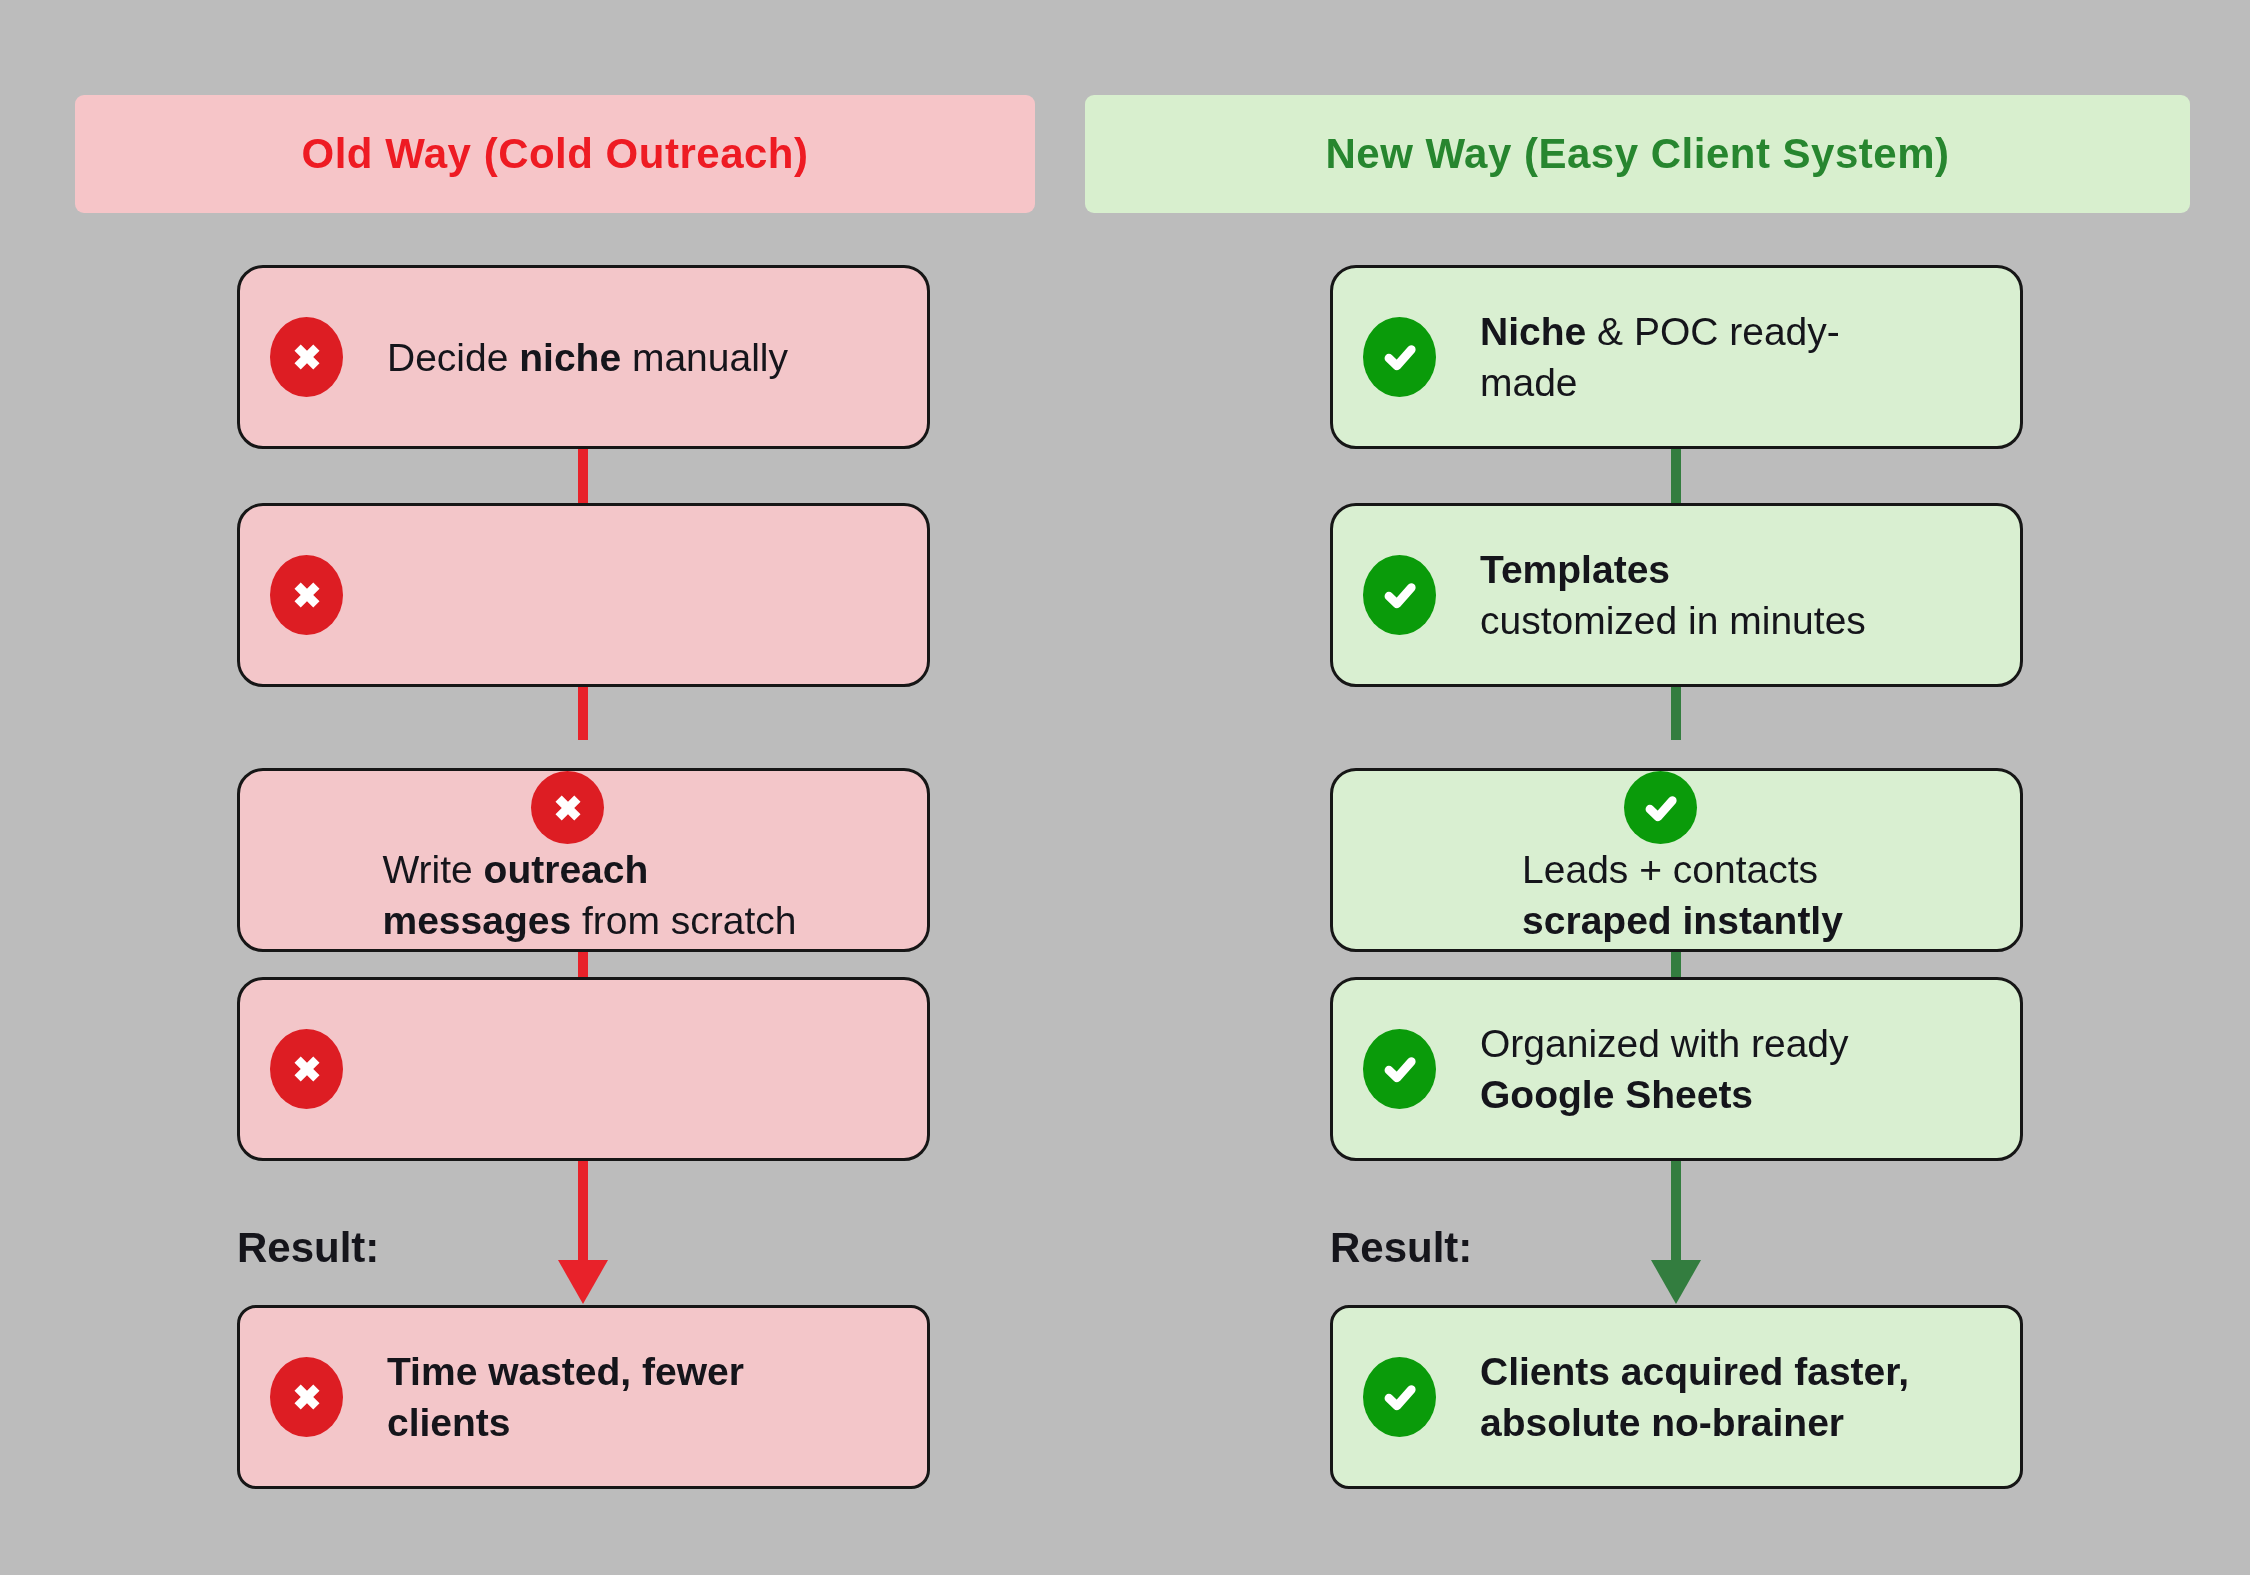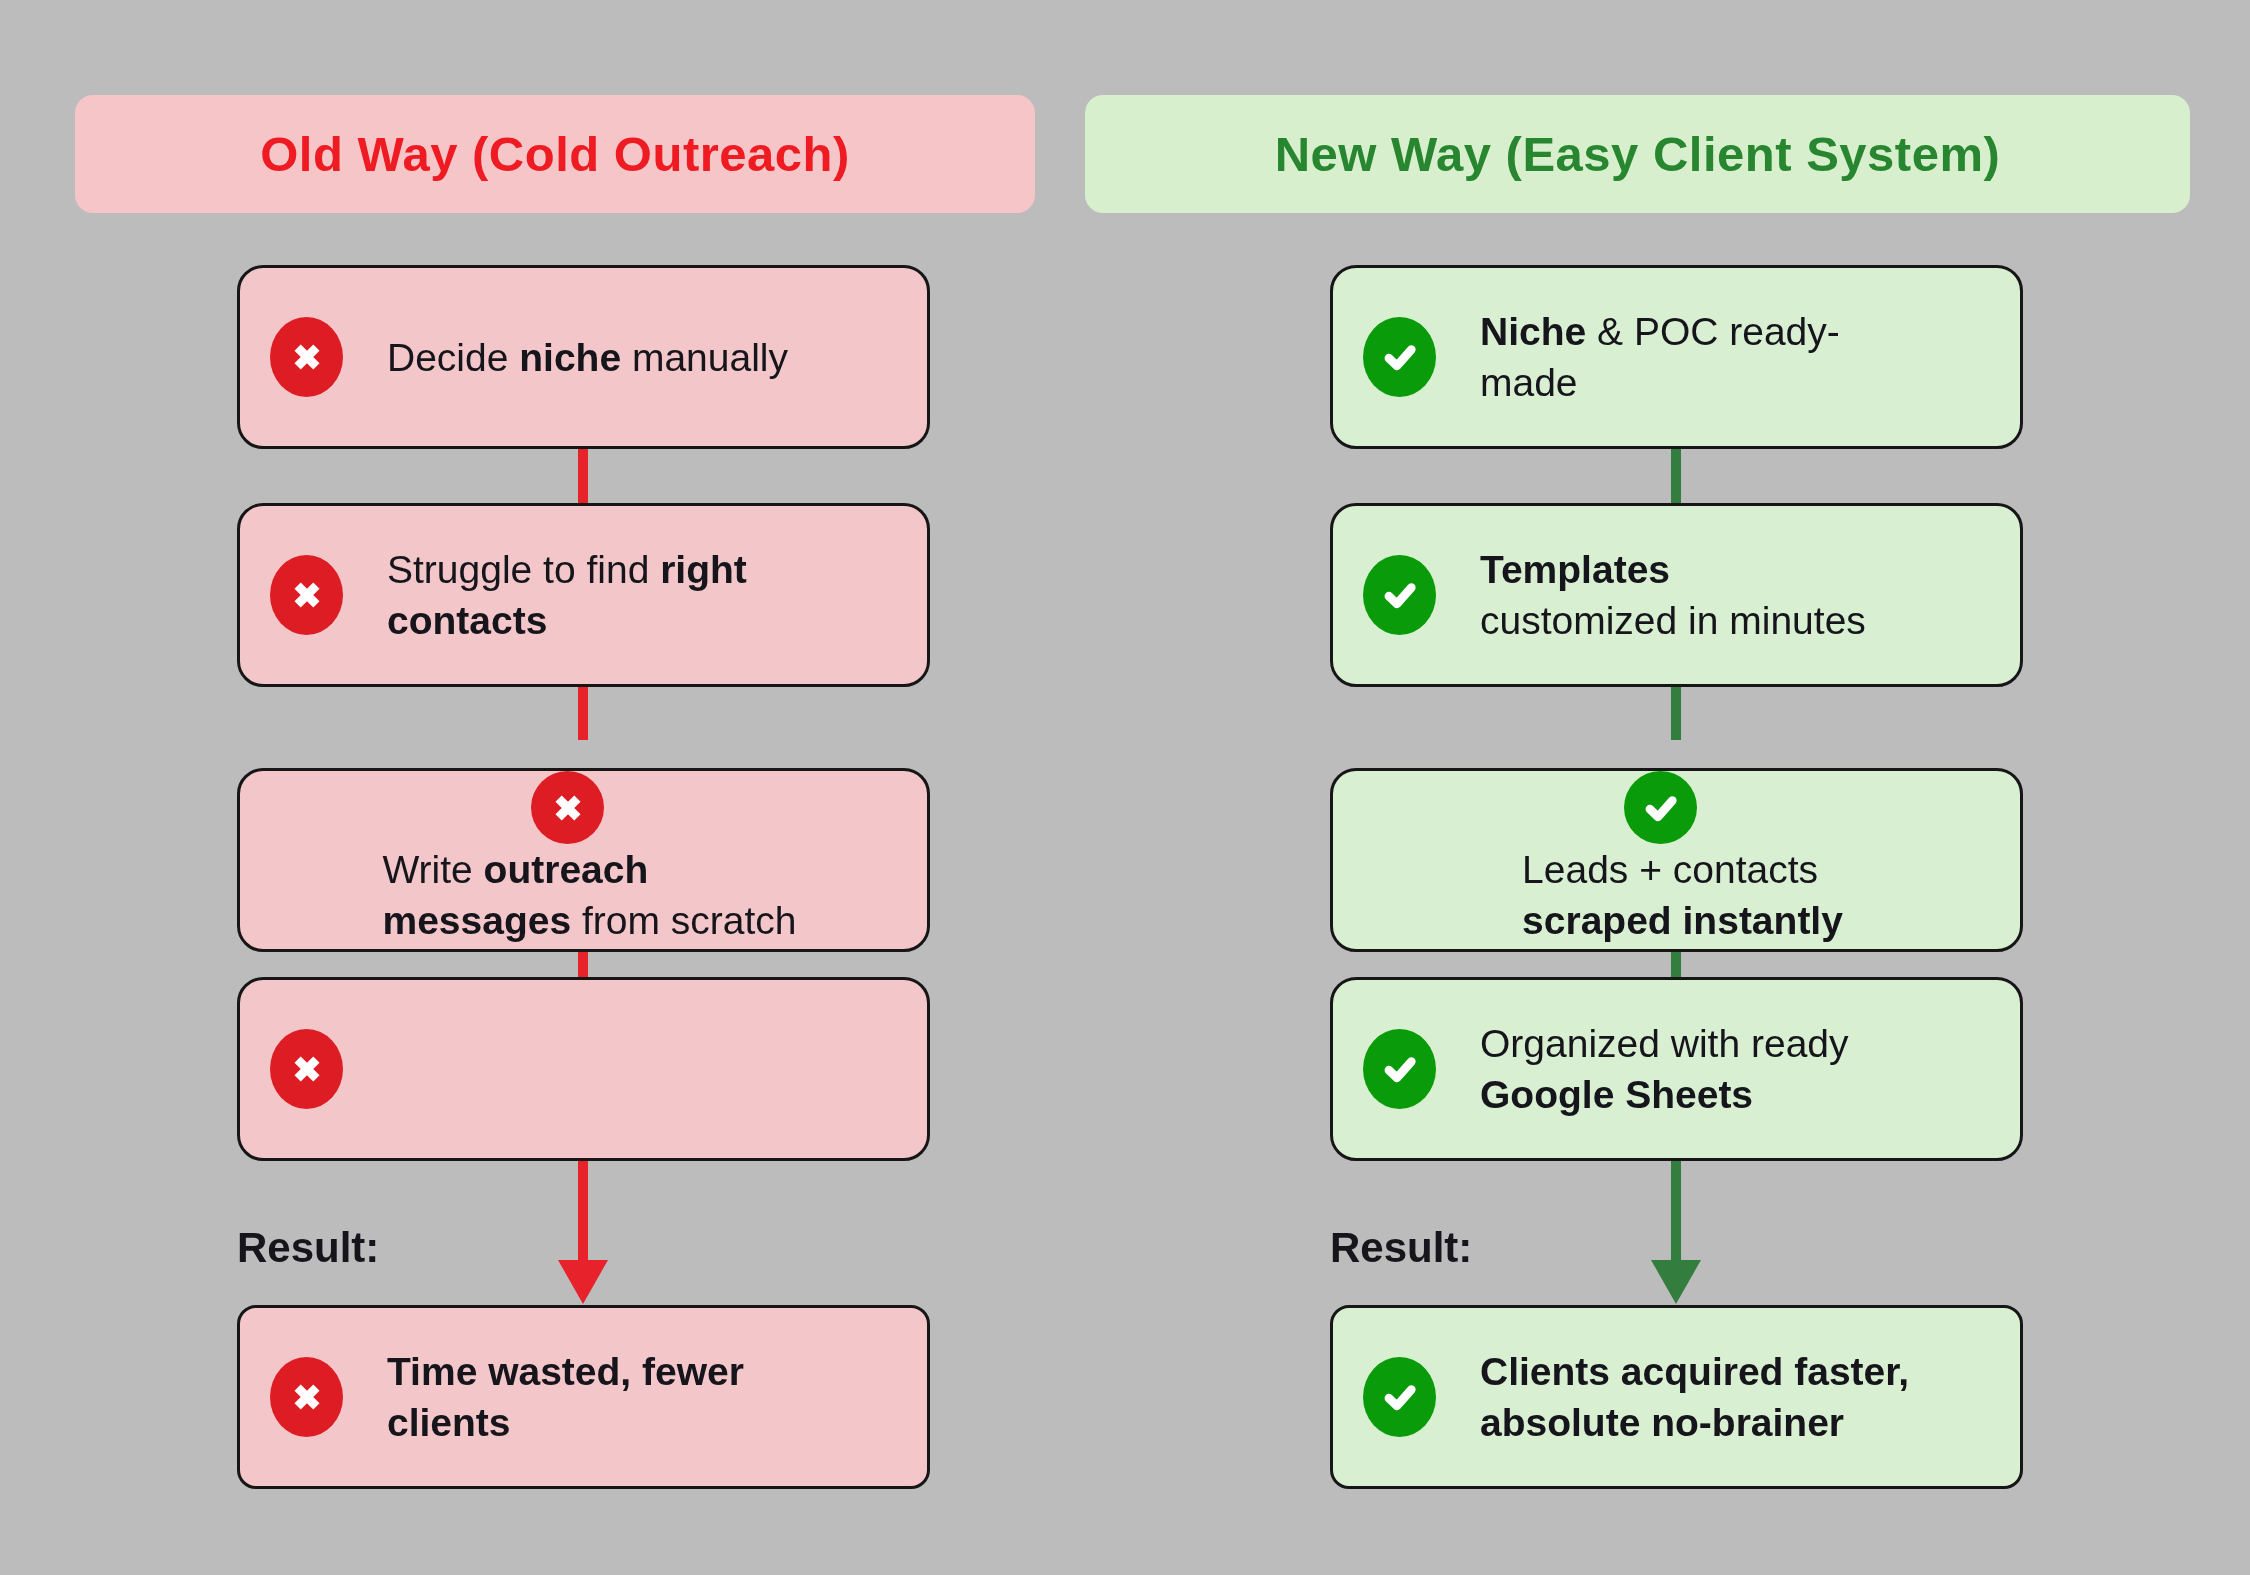--- a/index.html
+++ b/index.html
@@ -23,23 +23,23 @@
     background:var(--bg);
     font-family:"Liberation Sans", sans-serif;
     color:var(--text);
     position:relative;
     overflow:hidden;
   }
   .stage{position:absolute;inset:0;}
   .pill{
     position:absolute;
     height:118px;
-    border-radius:18px;
+    border-radius:9px;
     display:flex;align-items:center;justify-content:center;
-    font-weight:700;font-size:49px;
+    font-weight:700;font-size:42px;
     letter-spacing:0.5px;
   }
   .pill.old{left:75px;top:95px;width:960px;background:var(--old-header-bg);color:var(--old-accent);}
   .pill.new{left:1085px;top:95px;width:1105px;background:var(--new-header-bg);color:var(--new-accent);}
   .box{
     position:absolute;
     width:693px;height:184px;
     border:3px solid var(--border);
     border-radius:26px;
     box-sizing:border-box;
@@ -115,24 +115,20 @@
       <span>Decide </span><b>niche</b><span> manually</span>
     </span>
   </div>
 
   <div class="box old r2">
     <span class="badge old">
       <svg class="x-glyph" viewBox="0 0 24 24">
           <path d="M7.1 7.1 L16.9 16.9 M16.9 7.1 L7.1 16.9"></path>
         </svg>
     </span>
-    <span class="box-text">
-      <span>Struggle to find </span><b>right</b><br>
-      <b>contacts</b>
-    </span>
   </div>
 
   <div class="box old r3">
     <span class="badge old">
       <svg class="x-glyph" viewBox="0 0 24 24">
           <path d="M7.1 7.1 L16.9 16.9 M16.9 7.1 L7.1 16.9"></path>
         </svg>
     </span>
     <span class="box-text">
       <span>Write </span><b>outreach</b><br>

